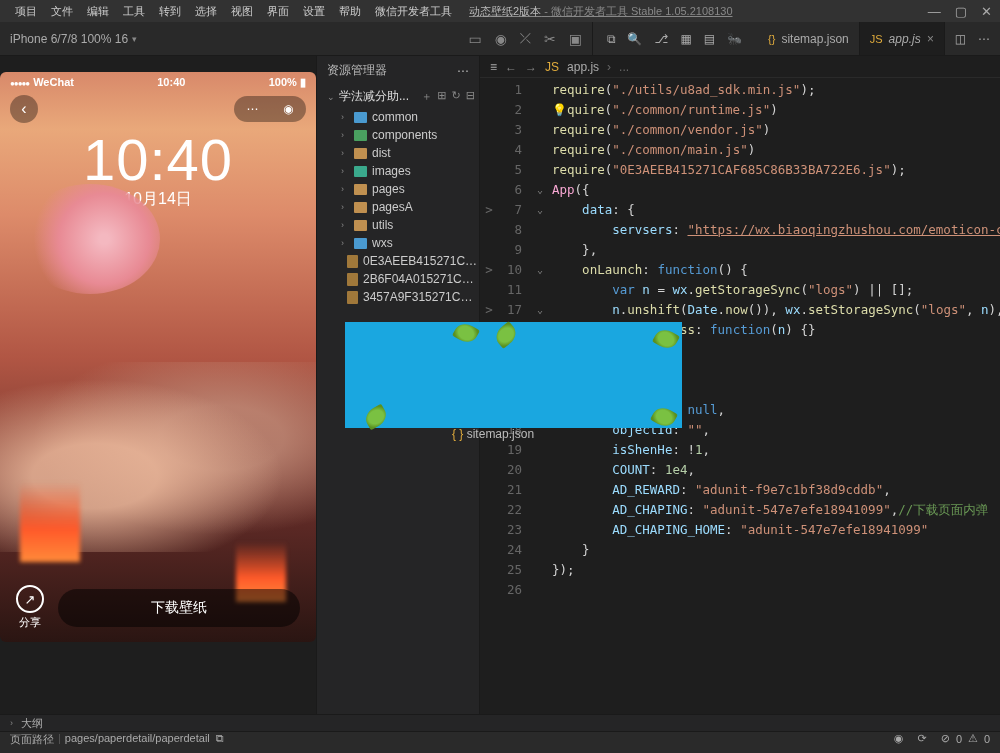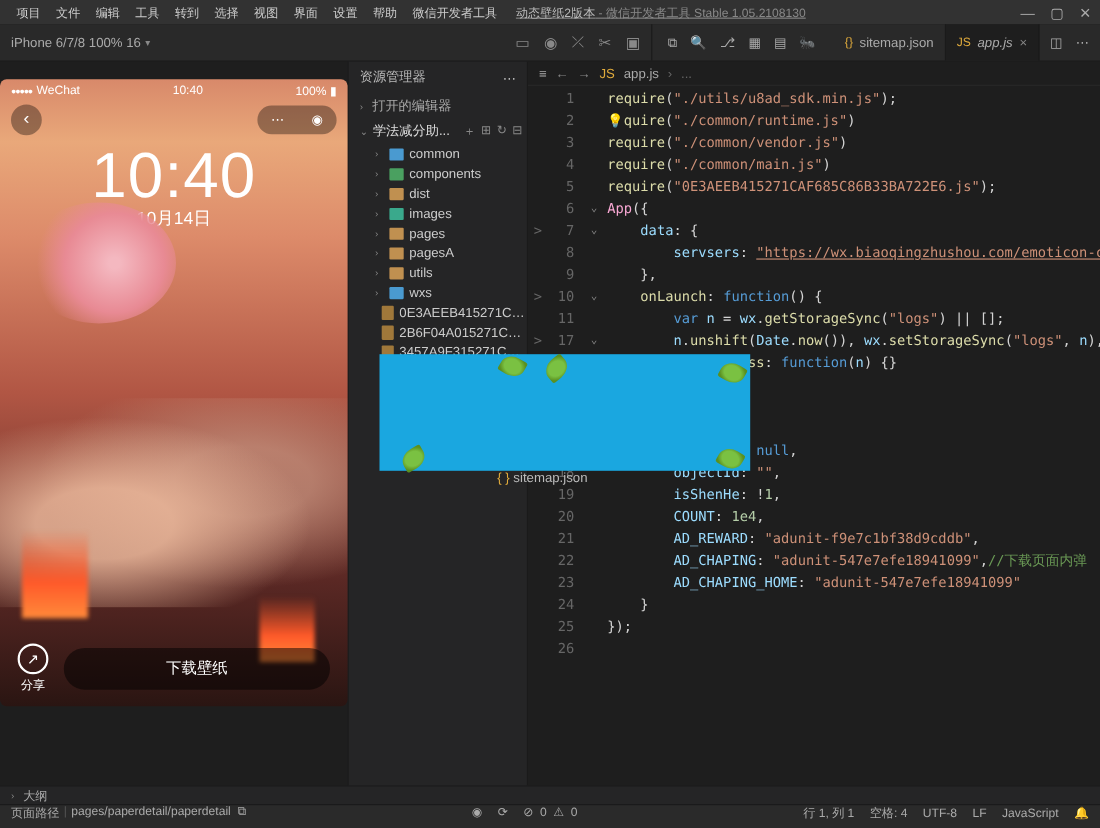--- a/index.html
+++ b/index.html
@@ -28,21 +28,21 @@
 .tab .close { font-size: 12px; color: #888; }
 .right-icons { display: flex; gap: 12px; padding-left: 10px; margin-left:auto;}
 
 
 .main { display: flex; height: calc(100% - 22px - 34px - 22px - 17px); }
 
 
 .sim-pane { width: 425px; background: #1e1e1e; display: flex; flex-direction: column; align-items: center; padding-top: 16px; }
 .phone { width: 316px; height: 570px; border-radius: 6px; overflow: hidden; position: relative;
   background: linear-gradient(180deg, #d8896a 0%, #e9a87a 10%, #dd8b6a 25%, #b15644 50%, #5a2824 80%, #2a1512 100%); }
-.phone-status { height: 20px; display:flex; align-items:center; justify-content:space-between; padding: 0 10px; color:#fff; font-size: 11px; font-weight: normal; gap: 44px;}
+.phone-status { height: 20px; display:flex; align-items:center; justify-content:space-between; padding: 0 10px; color:#fff; font-size: 11px; font-weight: bold; gap: 44px;}
 .phone-status .dots::before { content: "●●●●●"; letter-spacing: -1px; font-size: 8px; margin-right: 4px;}
 .phone-nav { display:flex; align-items:center; justify-content:space-between; padding: 3px 10px;}
 .back-btn { width: 28px; height: 28px; border-radius: 50%; background: rgba(0,0,0,0.35); display:flex; align-items:center; justify-content:center; color:#fff; font-size:16px;}
 .capsule { width: 72px; height: 26px; border-radius: 14px; background: rgba(0,0,0,0.35); display:flex; align-items:center; justify-content:space-around; color:#fff; font-size: 12px;}
 .lock-time { text-align:center; color:#fff; font-weight: 300; }
 .lock-time .time { font-size: 58px; letter-spacing: 1px; }
 .lock-time .date { font-size: 16px; margin-top: -4px;}
 .tree-img { position:absolute; top: 72px; left: 0; right:0; height: 220px; }
 .tree-img::before { content:""; position:absolute; left: 20px; top: 40px; width: 140px; height: 110px; background: radial-gradient(circle at 60% 50%, #f4b8c0 5%, #e88a94 45%, transparent 70%); border-radius: 50%; }
 .clouds { position:absolute; bottom: 90px; left:0; right:0; height: 190px; background: radial-gradient(ellipse at 30% 60%, rgba(240,190,160,0.8) 20%, transparent 60%), radial-gradient(ellipse at 70% 40%, rgba(200,150,130,0.7) 20%, transparent 60%); }
@@ -203,23 +203,20 @@
             <span>下载壁纸</span>
           </div>
       </div>
     </div>
   </div>
 
   <div class="explorer">
     <div class="exp-header">
       <span>资源管理器</span>
       <span>⋯</span>
-    </div>
-    <div class="exp-section">
-      <span class="chev">›</span> <span>打开的编辑器</span>
     </div>
     <div class="exp-root">
       <span class="chev">⌄</span>
         <span>学法减分助...</span>
       <span class="actions">
         <span>＋</span>
         <span>⊞</span>
         <span>↻</span>
         <span>⊟</span>
       </span>
@@ -404,21 +401,13 @@
   <span style="margin-left:6px">⧉</span>
   <span style="margin-left:auto"></span>
   <span style="margin-right:14px">◉</span>
   <span style="margin-right:14px">⟳</span>
   <span class="problems">
     <span>⊘</span>
       <span>0</span>
     <span>⚠</span>
       <span>0</span>
   </span>
-  <div class="right">
-    <span>行 1, 列 1</span>
-    <span>空格: 4</span>
-    <span>UTF-8</span>
-    <span>LF</span>
-    <span>JavaScript</span>
-    <span>🔔</span>
-  </div>
 </div>
 
 </body></html>

